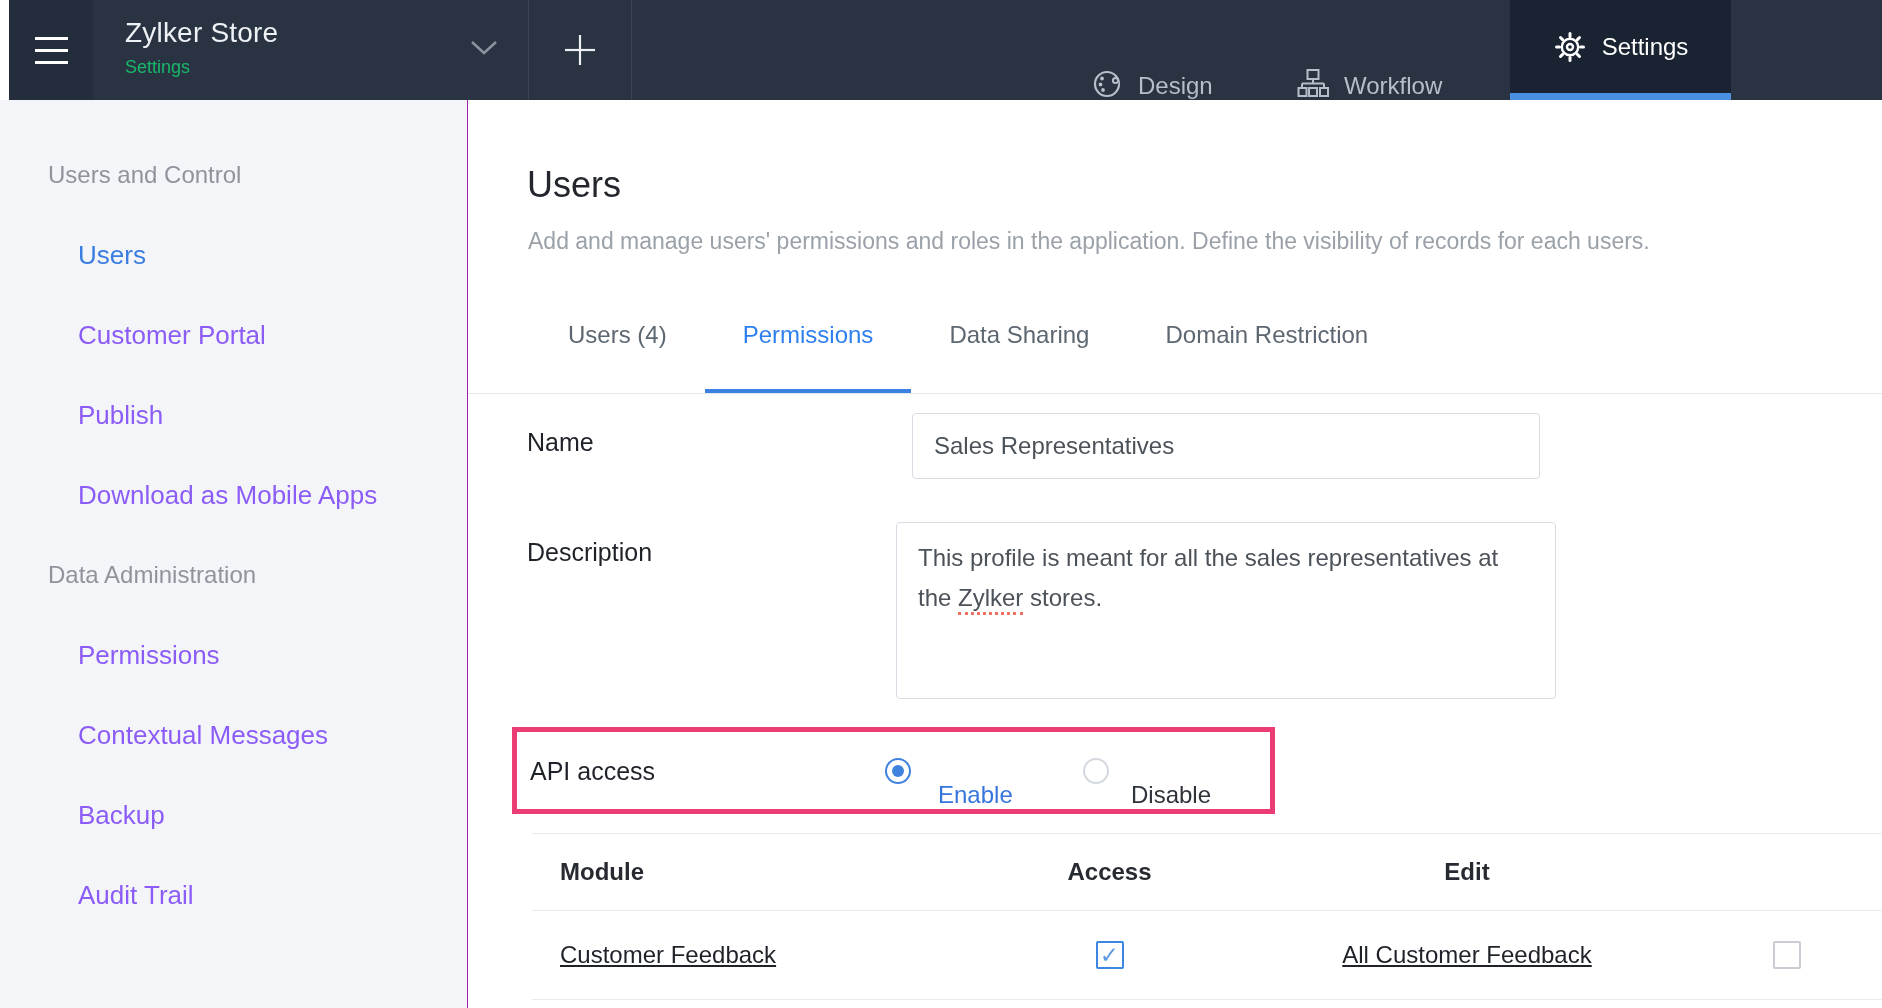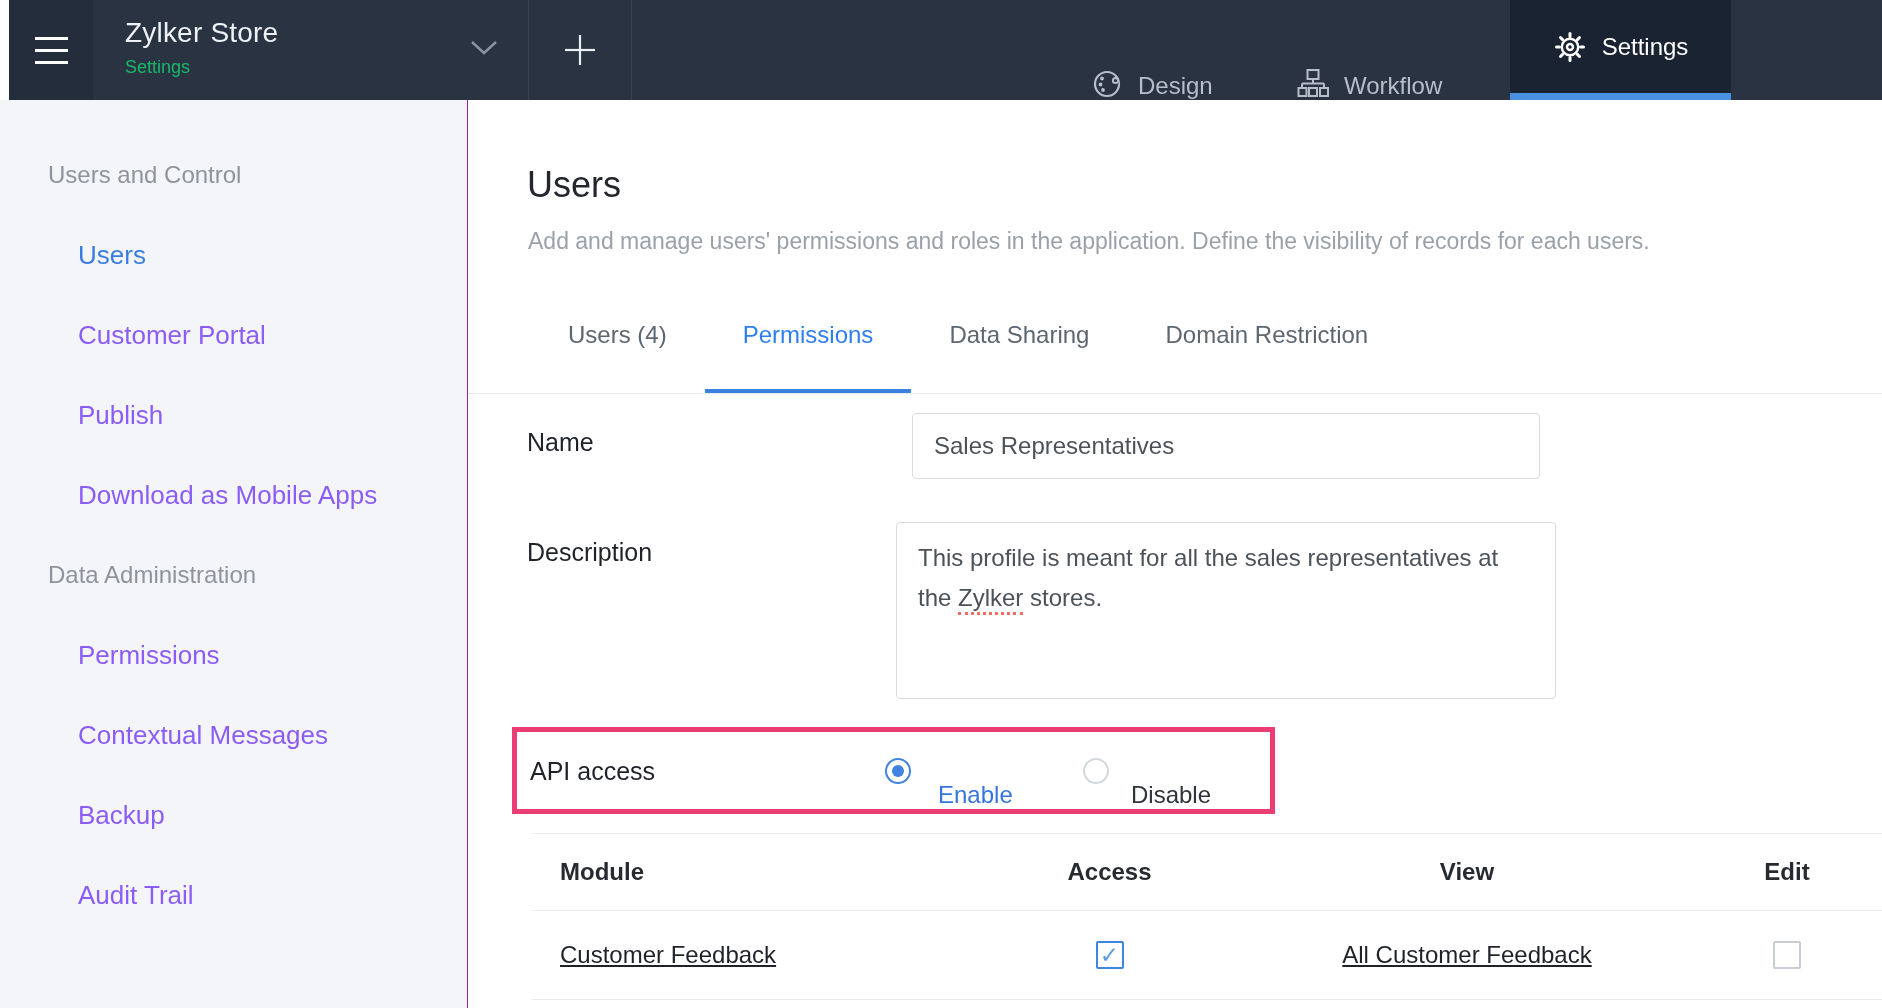--- a/index.html
+++ b/index.html
@@ -231,21 +231,20 @@
       <div class="radio enable"></div>
       <div class="radio-label enable">Enable</div>
       <div class="radio disable"></div>
       <div class="radio-label disable">Disable</div>
     </div>
 
     <div class="perm-table">
       <div class="tr head">
         <div class="th first">Module</div>
         <div class="th">Access</div>
-        <div class="th">View</div>
         <div class="th">Edit</div>
       </div>
       <div class="tr row">
         <div class="td first">Customer Feedback</div>
         <div class="cellbox">
           <div class="checkbox checked">
             <span>✓</span>
           </div>
         </div>
         <div class="td">All Customer Feedback</div>

